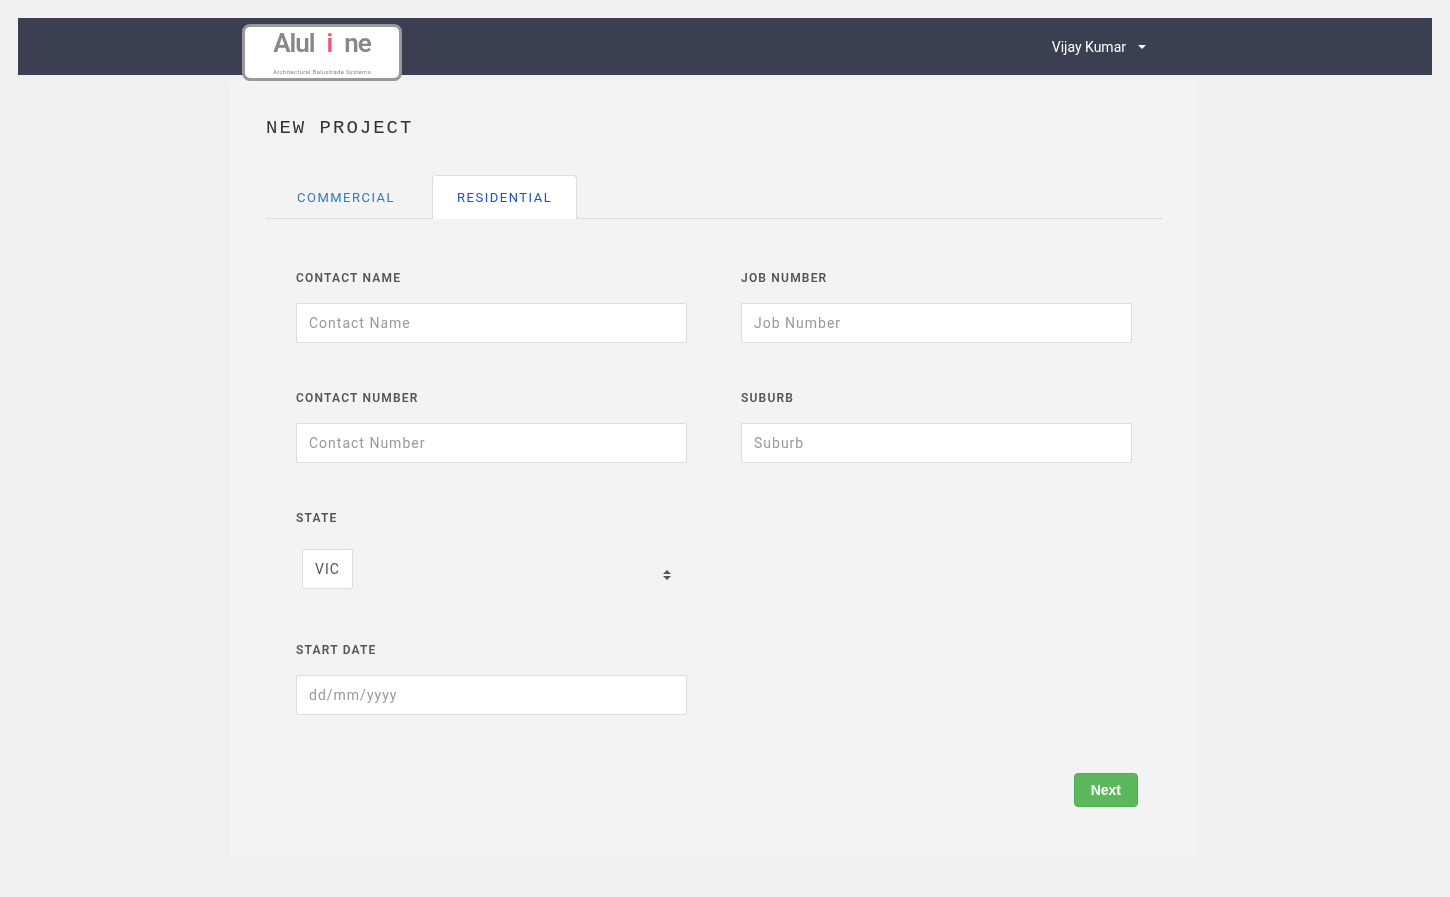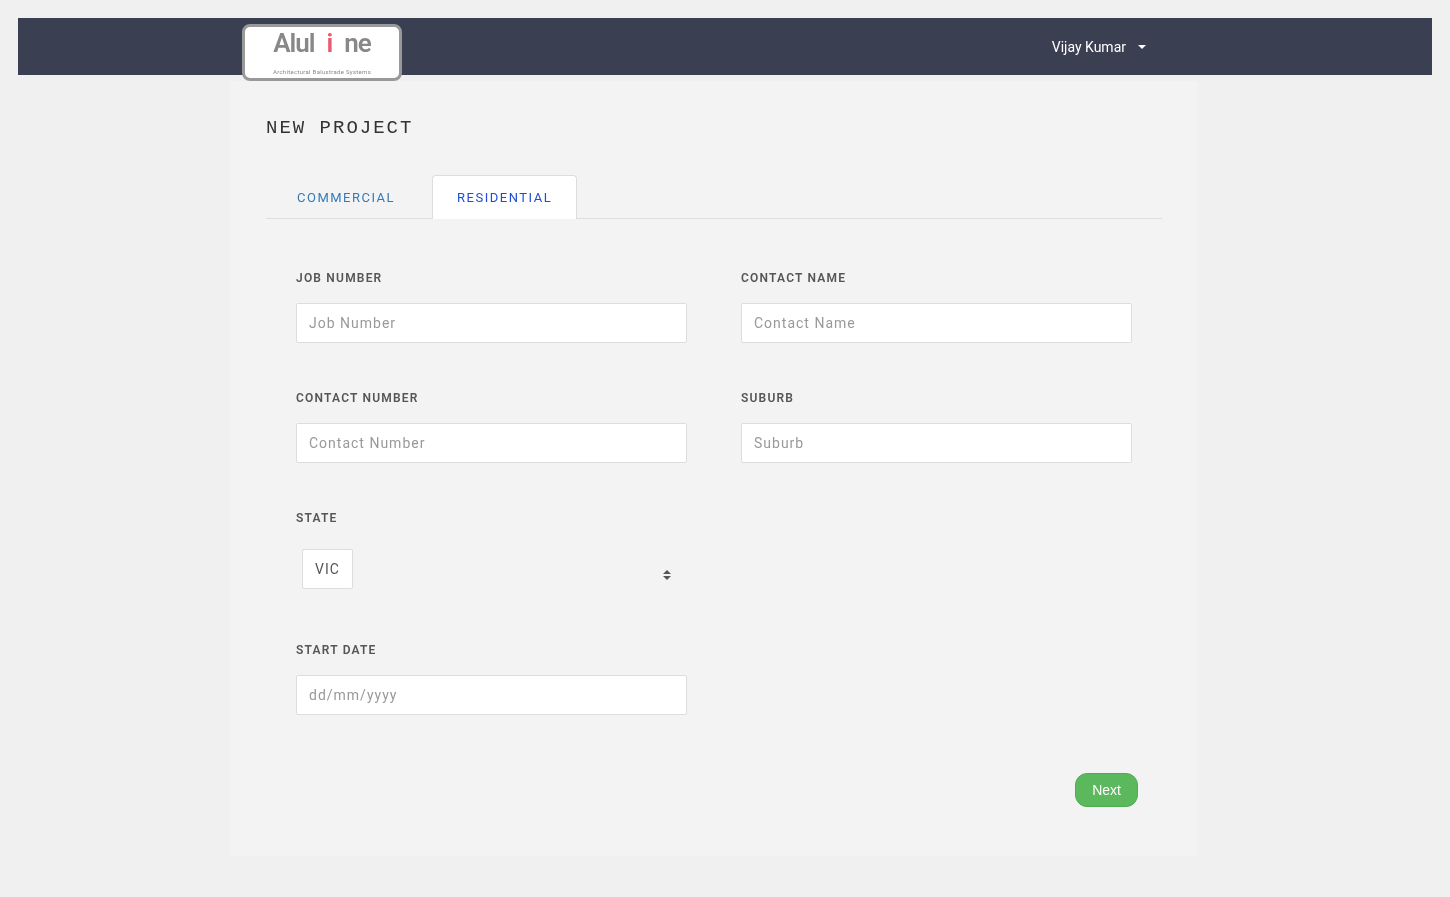--- a/index.html
+++ b/index.html
@@ -191,24 +191,24 @@
     .form-actions {
       display: flex;
       justify-content: flex-end;
       margin-top: 40px;
       padding: 0 18px;
     }
     .btn-next {
       background: #5cb85c;
       color: #fff;
       border: 1px solid #4cae4c;
-      border-radius: 12px;
+      border-radius: 4px;
       padding: 8px 16px;
       font-size: 14px;
-      font-weight: 400;
+      font-weight: 700;
       cursor: pointer;
     }
     .start-date-group {
       grid-column: 1;
     }
   </style>
 </head>
 <body>
 
 <div class="header">
@@ -230,26 +230,26 @@
 <div class="main-container">
   <h1 class="page-title">NEW PROJECT</h1>
 
   <div class="tabs">
     <div class="tab inactive">COMMERCIAL</div>
     <div class="tab active">RESIDENTIAL</div>
   </div>
 
   <div class="form-grid">
     <div class="form-group">
+      <label class="form-label">CONTACT NAME</label>
+      <input type="text" class="form-input" placeholder="Contact Name" style="">
+    </div>
+    <div class="form-group">
       <label class="form-label">JOB NUMBER</label>
       <input type="text" class="form-input" placeholder="Job Number" style="">
-    </div>
-    <div class="form-group">
-      <label class="form-label">CONTACT NAME</label>
-      <input type="text" class="form-input" placeholder="Contact Name" style="">
     </div>
     <div class="form-group">
       <label class="form-label">CONTACT NUMBER</label>
       <input type="text" class="form-input" placeholder="Contact Number" style="">
     </div>
     <div class="form-group">
       <label class="form-label">SUBURB</label>
       <input type="text" class="form-input" placeholder="Suburb" style="">
     </div>
     <div class="form-group">

